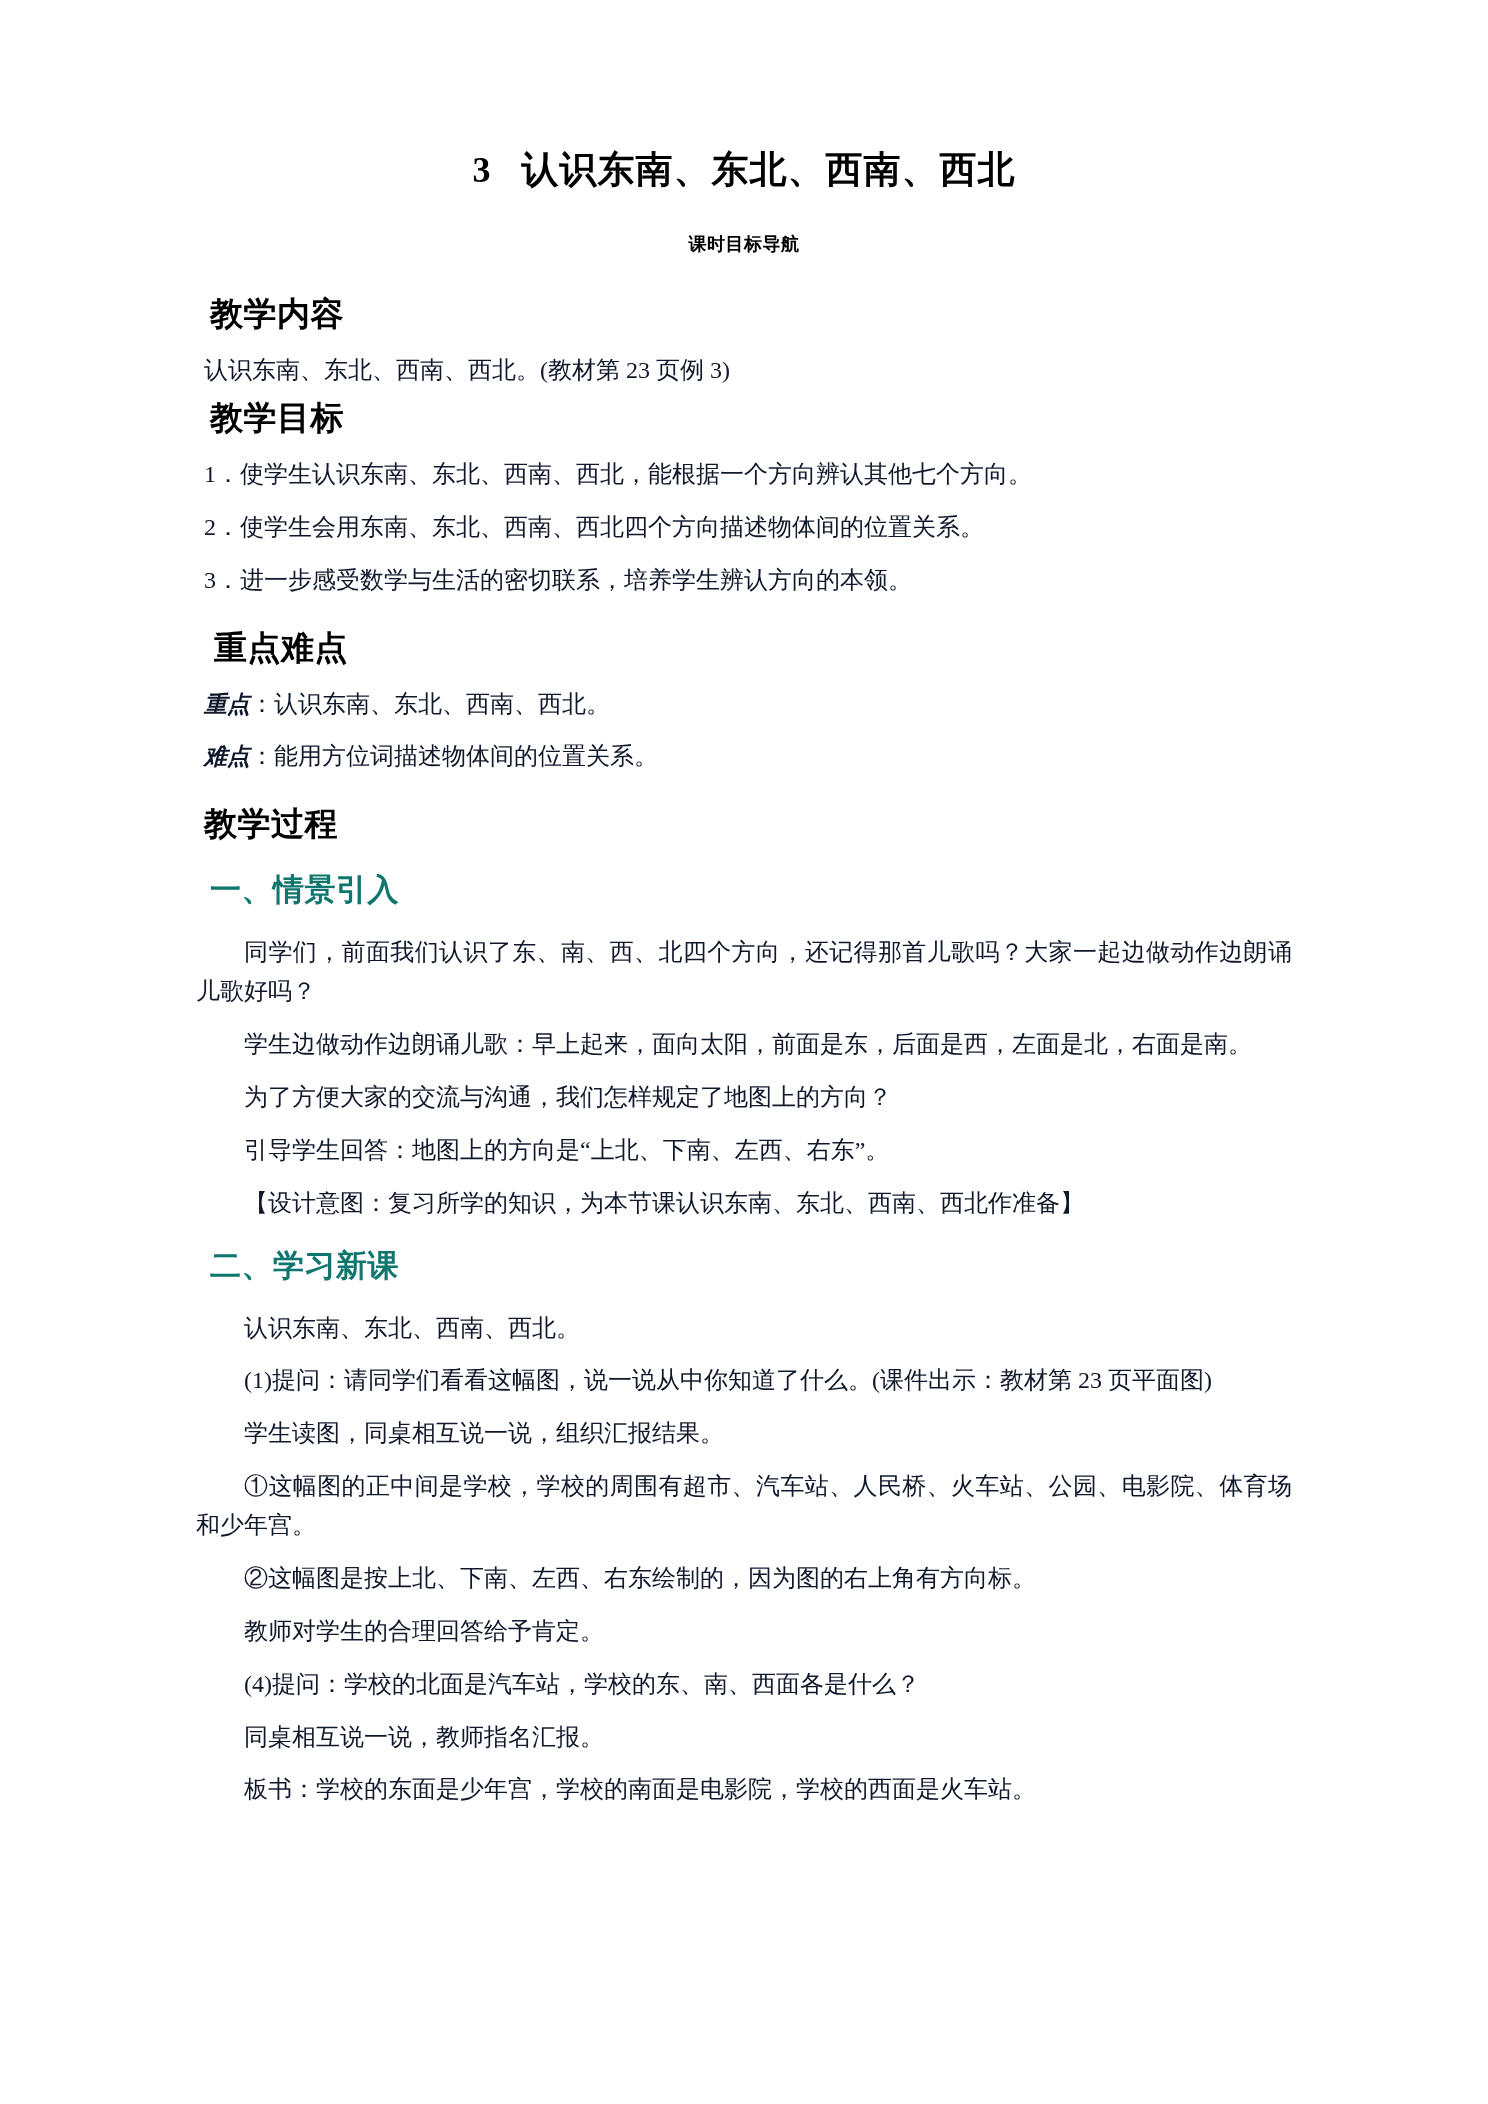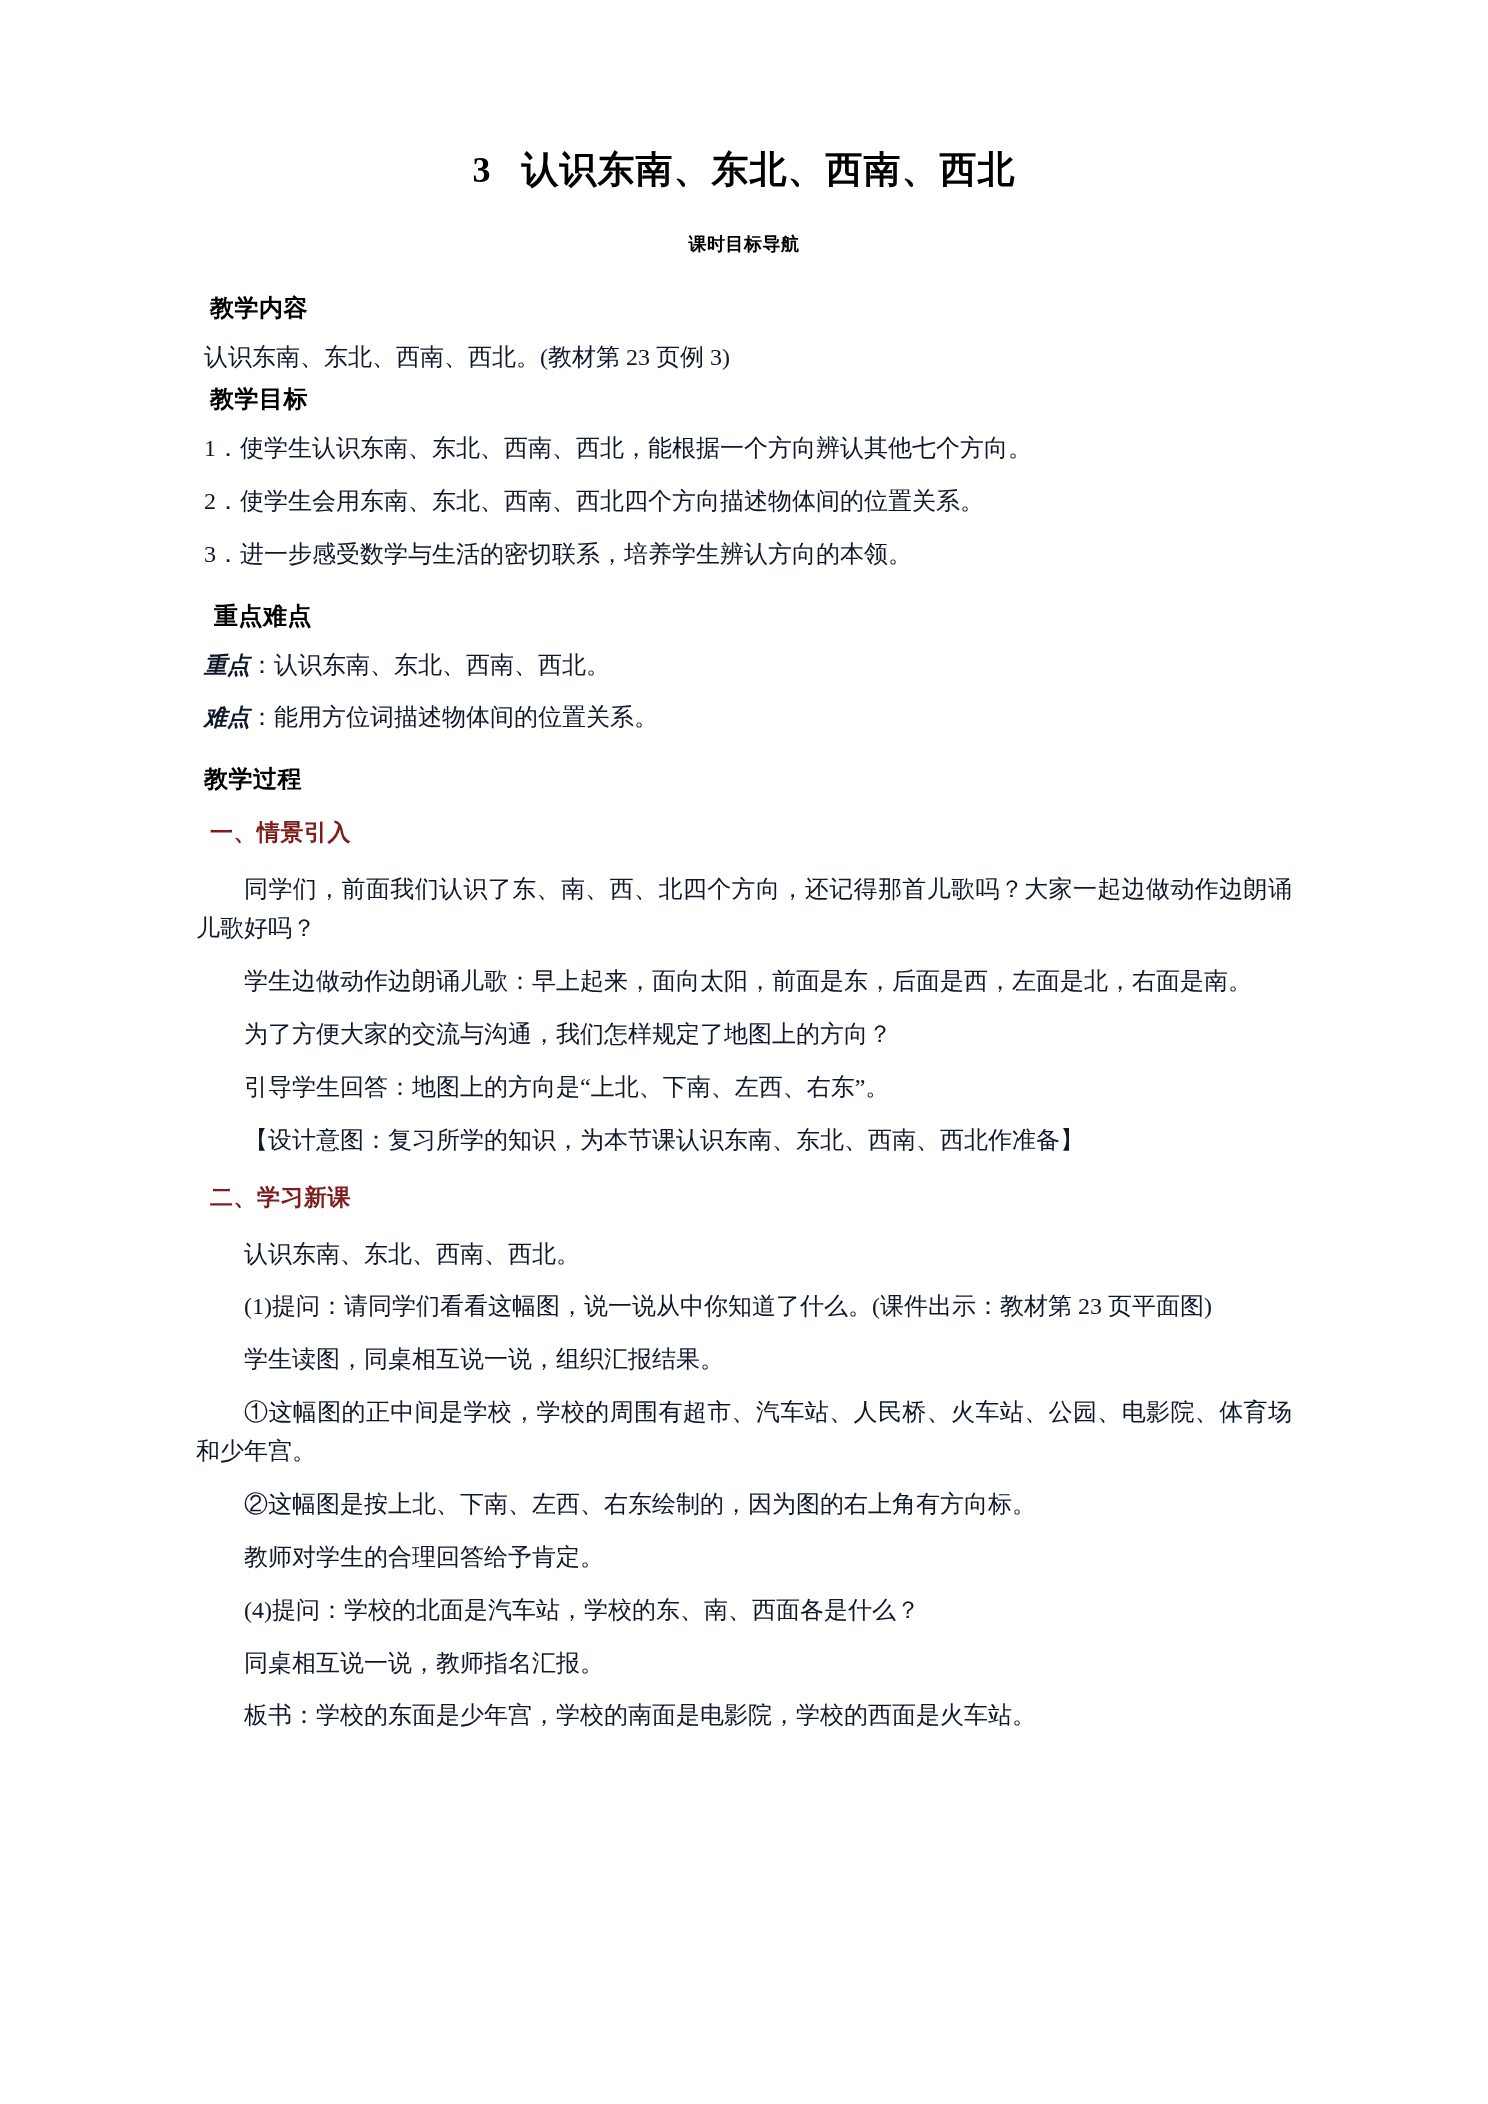--- a/index.html
+++ b/index.html
@@ -61,39 +61,39 @@
     letter-spacing: 0.5px;
     margin: 0;
     padding-top: 38px;
     color: #000;
   }
 
   
   .sec-head {
     font-family: "DejaVu Sans", "Liberation Sans", sans-serif;
     font-weight: bold;
-    font-size: 24px;
+    font-size: 33px;
     letter-spacing: 0.5px;
     color: #000;
     margin: 0;
     padding-left: 8px;
   }
   .sec-head.indent {
     padding-left: 14px;
   }
   .sec-head.m-top-1 { margin-top: 36px; }
   .sec-head.m-top-2 { margin-top: 6px; }
   .sec-head.m-top-3 { margin-top: 26px; }
 
   .sub-head {
     font-family: Liberation Sans, sans-serif;
     font-weight: bold;
-    font-size: 23px;
+    font-size: 31px;
     letter-spacing: 0.5px;
-    color: #7f1d1d;
+    color: #0f766e;
     margin: 0;
     padding-left: 14px;
   }
 
   
   p.body {
     font-family: "Liberation Serif", "DejaVu Serif", serif;
     font-size: 24px;
     line-height: 1.62;
     margin: 0;

